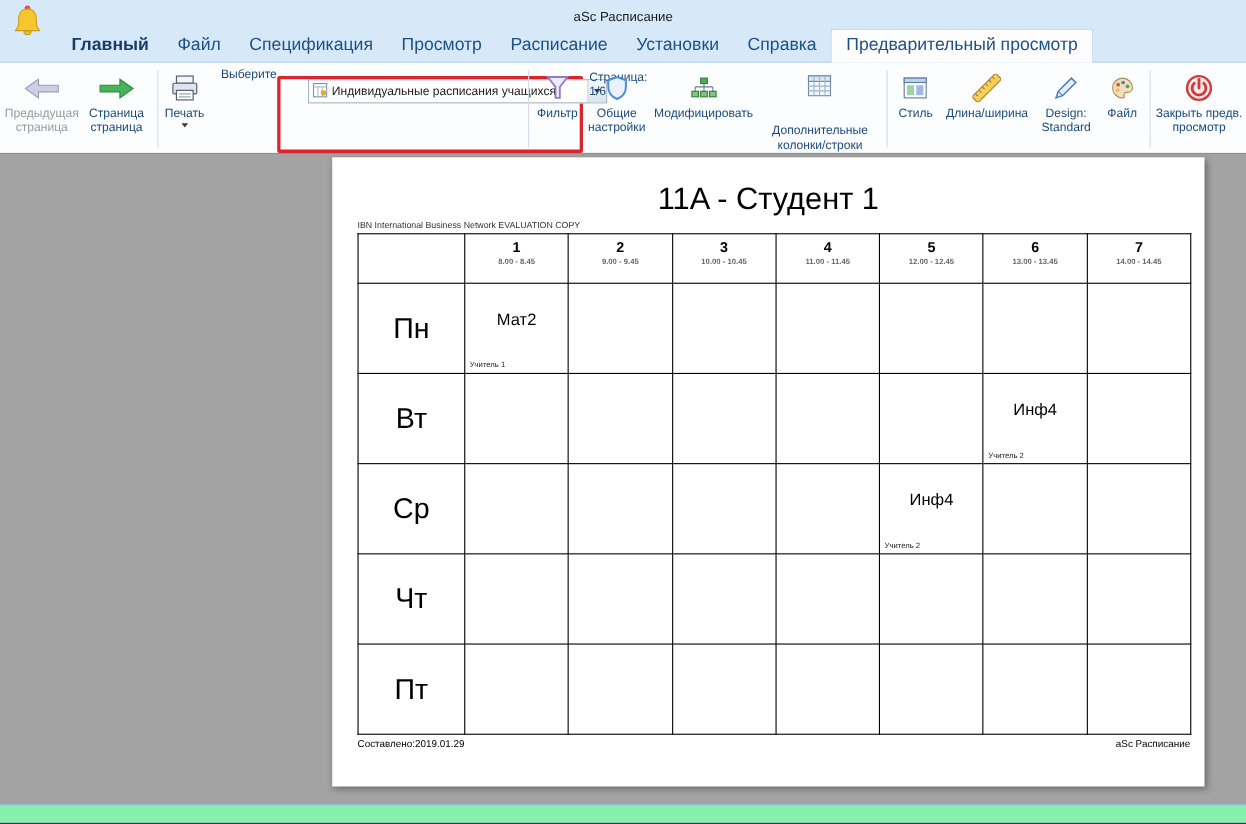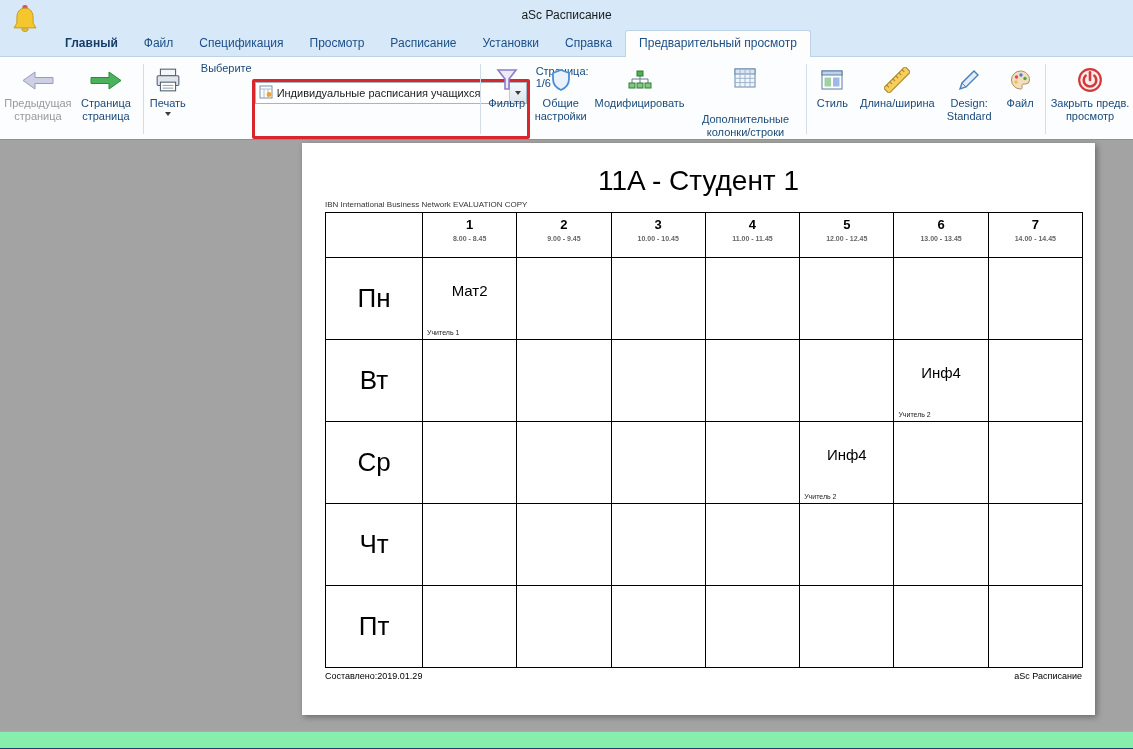--- a/index.html
+++ b/index.html
@@ -9,41 +9,41 @@
     width: 1133px; height: 749px;
     overflow: hidden;
     background: #fff;
   }
   
   .header { position: relative; background: #d7e9f9; }
   .titlebar { height: 30px; position: relative; }
   .window-title { position: absolute; top: 8px; left: 0; width: 100%; text-align: center; font-size: 12px; color: #1a1a1a; }
   .app-logo { position: absolute; left: 10px; top: 3px; z-index: 6; }
   .menubar { height: 27px; display: flex; align-items: flex-end; padding-left: 52px; border-bottom: 1px solid #bcd2e8; }
-  .menu-item { padding: 5px 13px 6px 13px; font-size: 12px; color: #1c4f86; white-space: nowrap; cursor: default; margin-top: 40px; }
+  .menu-item { padding: 5px 13px 6px 13px; font-size: 16px; color: #1c4f86; white-space: nowrap; cursor: default; margin-top: 40px; }
   .menu-item.bold { font-weight: bold; color: #173c66; }
   .menu-item.active { background: #fdfdfe; border: 1px solid #bcd2e8; border-bottom: none; border-radius: 3px 3px 0 0; margin-bottom: -1px; padding-bottom: 7px; }
 
   
   .toolbar { height: 83px; background: #fbfdff; border-bottom: 1px solid #8b9097; display: flex; align-items: stretch; padding: 2px 2px 0 4px; overflow: hidden; }
   .tb-btn { display: flex; flex-direction: column; align-items: center; padding-top: 5px; font-size: 11px; line-height: 1.18; color: #1b4a7a; text-align: center; }
   .tb-btn .icon { height: 32px; display: flex; align-items: center; justify-content: center; }
   .tb-btn .lbl { margin-top: 1px; }
   .tb-btn.disabled { color: #9a9a9a; }
   .sep { width: 1px; background: #d3dde7; margin: 5px 3px; }
   .caret { width: 0; height: 0; border-left: 3.5px solid transparent; border-right: 3.5px solid transparent; border-top: 4px solid #3c3c3c; display: inline-block; margin-top: 2px; }
 
   .btn-prev { width: 68px; } .btn-next { width: 68px; } .btn-print { width: 42px; }
   .btn-filter { width: 46px; } .btn-general { width: 62px; } .btn-modify { width: 96px; }
   .btn-extra { width: 116px; gap: 21px; } .btn-style { width: 44px; } .btn-size { width: 86px; }
   .btn-design { width: 58px; } .btn-colors { width: 44px; } .btn-close { width: 82px; }
 
   .selector-stack { width: 288px; display: flex; flex-direction: row; padding: 2px 6px 0 6px; }
   .choose-label { font-size: 11px; color: #1b4a7a; margin-left: 6px; margin-top: 1px; }
-  .combo-highlight { border: 3px solid #d9262c; border-radius: 2px; margin-top: 18px; width: 278px; }
+  .combo-highlight { border: 3px solid #d9262c; border-radius: 2px; margin-top: 8px; width: 278px; padding-left: 25px; }
   .combo { width: 272px; height: 22px; background: #fff; border: 1px solid #a7b4c1; display: flex; align-items: center; font-size: 11px; color: #1a1a1a; padding-left: 3px; cursor: default; }
   .combo .combo-text { margin-left: 4px; white-space: nowrap; overflow: hidden; }
   .combo .combo-arrow { margin-left: auto; width: 17px; align-self: stretch; border-left: 1px solid #c3ccd5; background: linear-gradient(#f4f8fb, #dbe4ec); display: flex; align-items: center; justify-content: center; }
   .page-info { font-size: 11px; color: #1b4a7a; margin: 4px 0 0 6px; }
 
   
   .workspace { position: relative; height: 591px; background: #a3a3a3; overflow: hidden; }
   .page { position: absolute; left: 302px; top: 3px; width: 793px; height: 572px; background: #fff; box-shadow: 2px 2px 6px rgba(0,0,0,0.35); }
   .page-title { position: absolute; top: 22px; left: 0; width: 100%; text-align: center; font-size: 28px; color: #000; }
   .watermark { position: absolute; top: 57px; left: 23px; font-size: 8px; color: #333; }

